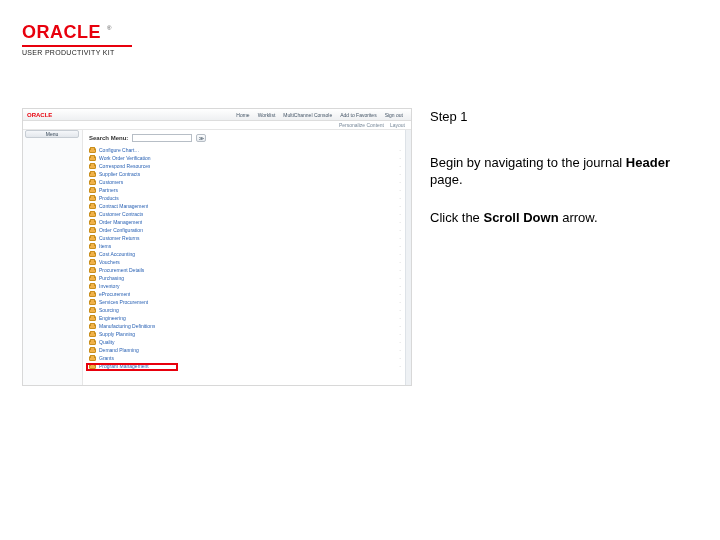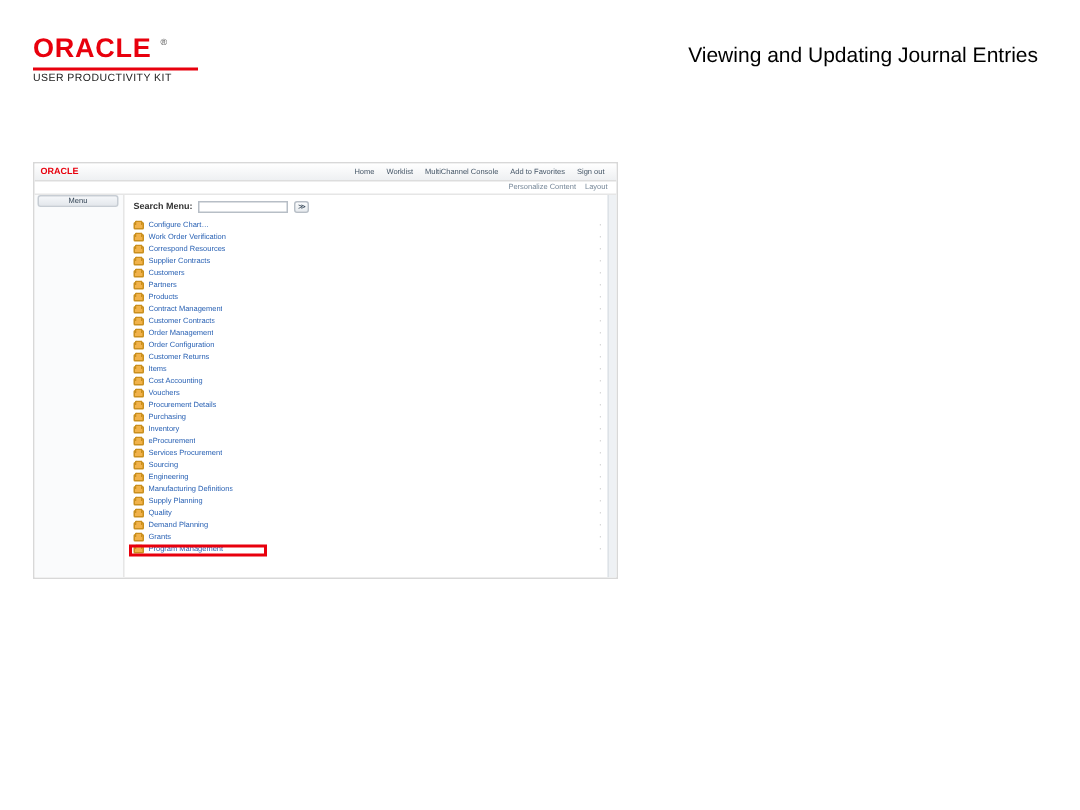--- a/index.html
+++ b/index.html
@@ -55,21 +55,20 @@
 
   <div class="brand">
     <div class="brand-logo">
       <span class="brand-oracle">ORACLE</span>
       <span class="brand-tm">®</span>
     </div>
     <div class="brand-rule"></div>
     <div class="brand-sub">USER PRODUCTIVITY KIT</div>
   </div>
 
-  <div class="title">Viewing and Updating Journal Entries</div>
 
   <div class="main">
 
     <div class="shot">
       <div class="shot-top">
         <div class="shot-top-left">
           <span class="mini-oracle">ORACLE</span>
         </div>
         <div class="nav">
           <span>Home</span>
@@ -234,15 +233,24 @@
                 <div class="tree-label">Program Management</div>
                 <div class="caret">·</div>
               </div>
             </div>
           <div class="highlight-row"></div>
           <div class="scroll-hint"></div>
         </div>
       </div>
     </div>
 
+    <div class="instructions">
+      <div class="step-label">Step 1</div>
+      <div class="para">
+        <span>Begin by navigating to the journal </span><span class="bold">Header</span><span> page.</span>
+      </div>
+      <div class="para">
+        <span>Click the </span><span class="bold">Scroll Down</span><span> arrow.</span>
+      </div>
+    </div>
 
   </div>
 </div>
 
 </body></html>

